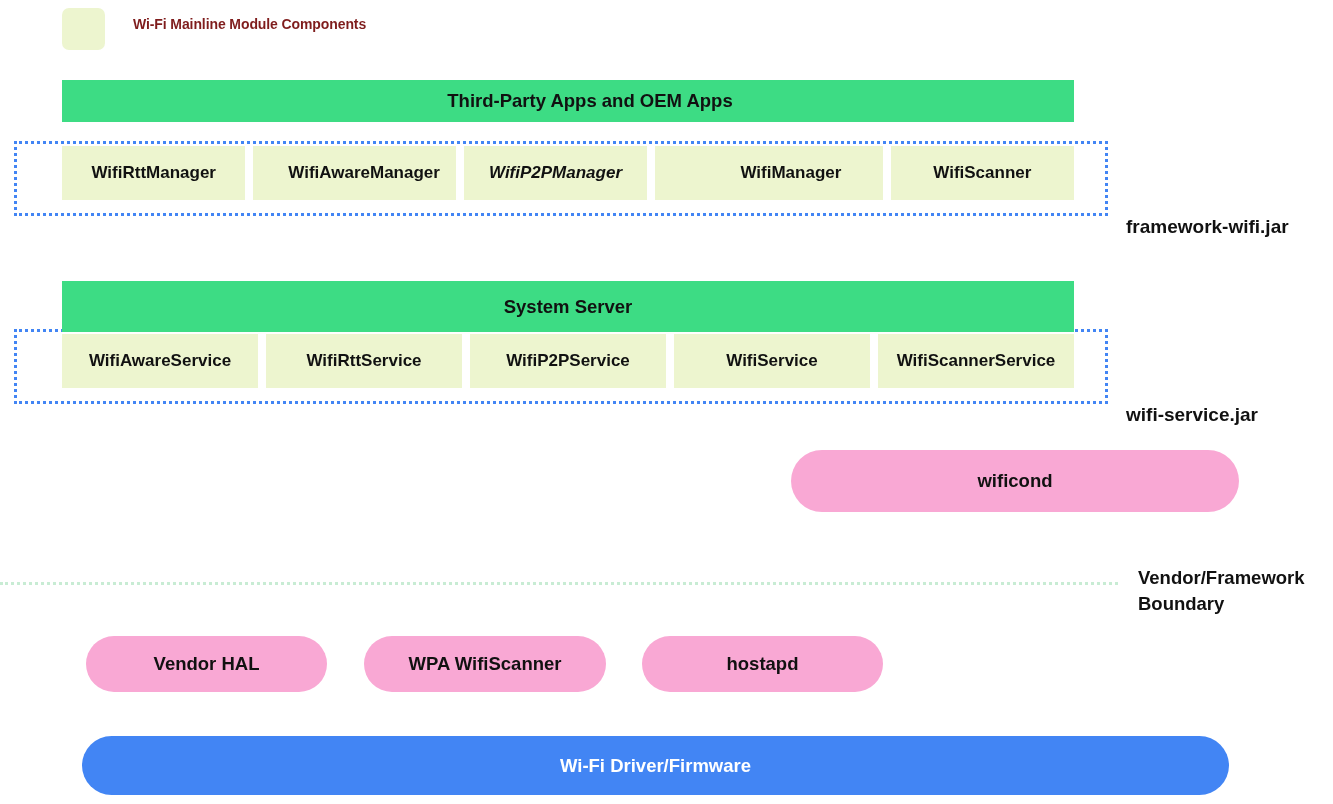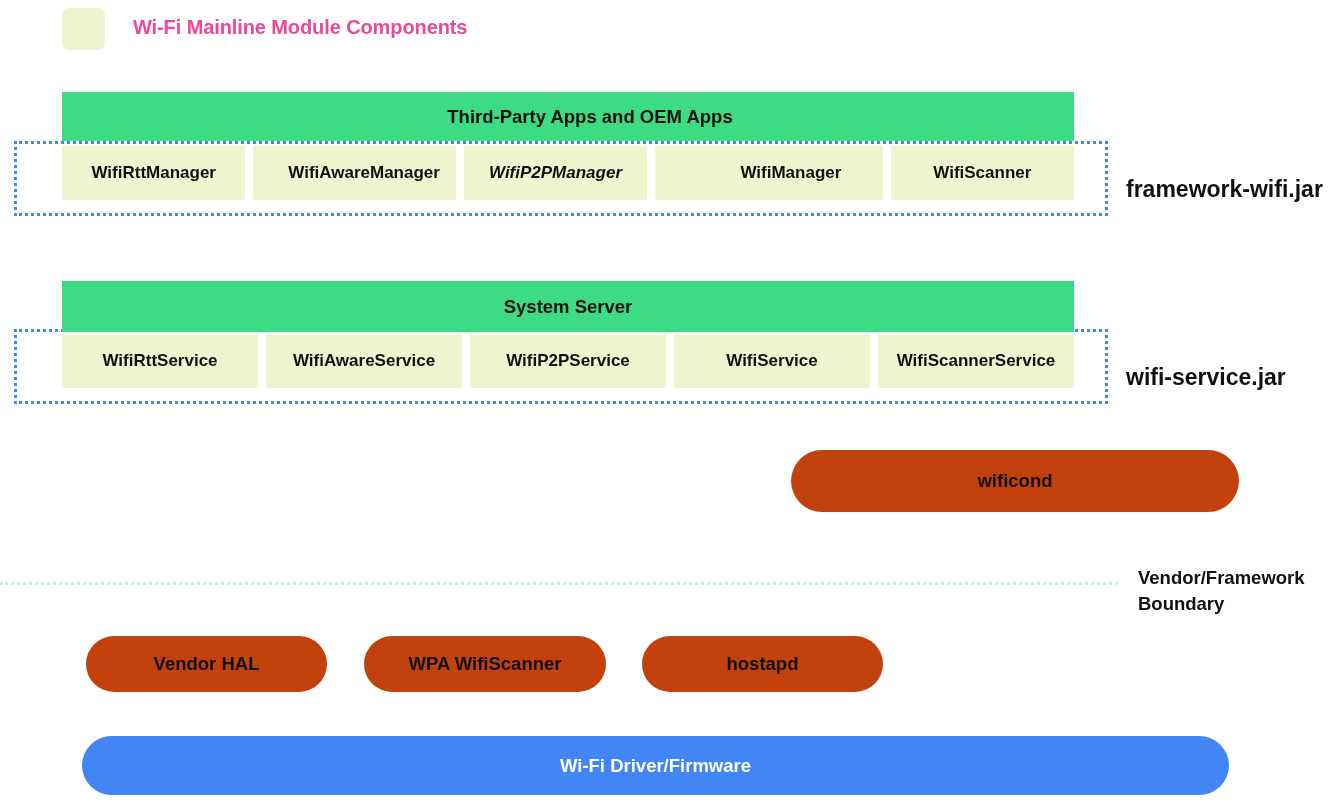--- a/index.html
+++ b/index.html
@@ -17,33 +17,34 @@
   .abs { position: absolute; box-sizing: border-box; }
 
   
   #legend-swatch {
     left: 62px; top: 8px; width: 43px; height: 42px;
     background: #edf5cf;
     border-radius: 7px;
   }
   #legend-label {
     left: 133px; top: 16px;
-    font-size: 20px; font-weight: bold; color: #ec4899;
+    font-size: 14px; font-weight: bold; color: #7f1d1d;
     white-space: nowrap;
     letter-spacing: -0.1px;
   }
 
   
   .jar-group {
     border: 3px dotted #4285f4;
     background: transparent;
   }
   .jar-label {
-    font-size: 23px; font-weight: bold; color: #111111;
+    font-size: 19px; font-weight: bold; color: #111111;
     white-space: nowrap;
+    margin-top: 40px;
   }
 
   
   .stack-header {
     background: #3ddc84;
     display: flex; align-items: center; justify-content: center;
     font-size: 18.5px; font-weight: bold; color: #111111;
   }
   .cell-row {
     display: flex;
@@ -57,21 +58,21 @@
     white-space: nowrap;
   }
 
   
   .pill {
     display: flex; align-items: center; justify-content: center;
     font-size: 18.5px; font-weight: bold;
     border-radius: 200px;
     white-space: nowrap;
   }
-  .pill.green { background: #c2410c; color: #111111; }
+  .pill.green { background: #f9a8d4; color: #111111; }
   .pill.blue  { background: #4285f4; color: #ffffff; }
 
   
   #vendor-boundary-line {
     left: 0px; top: 582px; width: 1118px; height: 0px;
     border-top: 3px dotted #c8ecd4;
   }
   #vendor-boundary-label {
     left: 1138px; top: 565px; width: 200px;
     font-size: 18.5px; font-weight: bold; color: #111111;
@@ -79,39 +80,39 @@
   }
 </style>
 </head>
 <body>
 
 <div class="abs" id="legend-swatch"></div>
 <div class="abs" id="legend-label">Wi-Fi Mainline Module Components</div>
 
 <div class="abs jar-group" style="left:14px; top:141px; width:1094px; height:75px;"></div>
 
-<div class="abs stack-header" style="left:62px; top:92px; width:1012px; height:49px;padding-left:44px;">Third-Party Apps and OEM Apps</div>
+<div class="abs stack-header" style="left:62px; top:80px; width:1012px; height:42px;padding-left:44px;">Third-Party Apps and OEM Apps</div>
 
 <div class="abs cell-row" style="left:62px; top:146px; width:1012px; height:54px;">
   <div class="cell" style="flex:1 1 0;">WifiRttManager</div>
   <div class="cell" style="flex:1 1 0;padding-left:19px;">WifiAwareManager</div>
   <div class="cell" style="flex:1 1 0;font-style:italic;">WifiP2PManager</div>
   <div class="cell" style="flex:1 1 0;padding-left:44px;">WifiManager</div>
   <div class="cell" style="flex:1 1 0;">WifiScanner</div>
 </div>
 
 <div class="abs jar-label" style="left:1126px; top:176px;">framework-wifi.jar</div>
 
 <div class="abs jar-group" style="left:14px; top:329px; width:1094px; height:75px;"></div>
 
 <div class="abs stack-header" style="left:62px; top:281px; width:1012px; height:51px;">System Server</div>
 
 <div class="abs cell-row" style="left:62px; top:334px; width:1012px; height:54px;">
+  <div class="cell" style="flex:1 1 0;">WifiAwareService</div>
   <div class="cell" style="flex:1 1 0;">WifiRttService</div>
-  <div class="cell" style="flex:1 1 0;">WifiAwareService</div>
   <div class="cell" style="flex:1 1 0;">WifiP2PService</div>
   <div class="cell" style="flex:1 1 0;">WifiService</div>
   <div class="cell" style="flex:1 1 0;">WifiScannerService</div>
 </div>
 
 <div class="abs jar-label" style="left:1126px; top:364px;">wifi-service.jar</div>
 
 <div class="abs pill green" style="left:791px; top:450px; width:448px; height:62px;">wificond</div>
 
 <div class="abs" id="vendor-boundary-line"></div>

